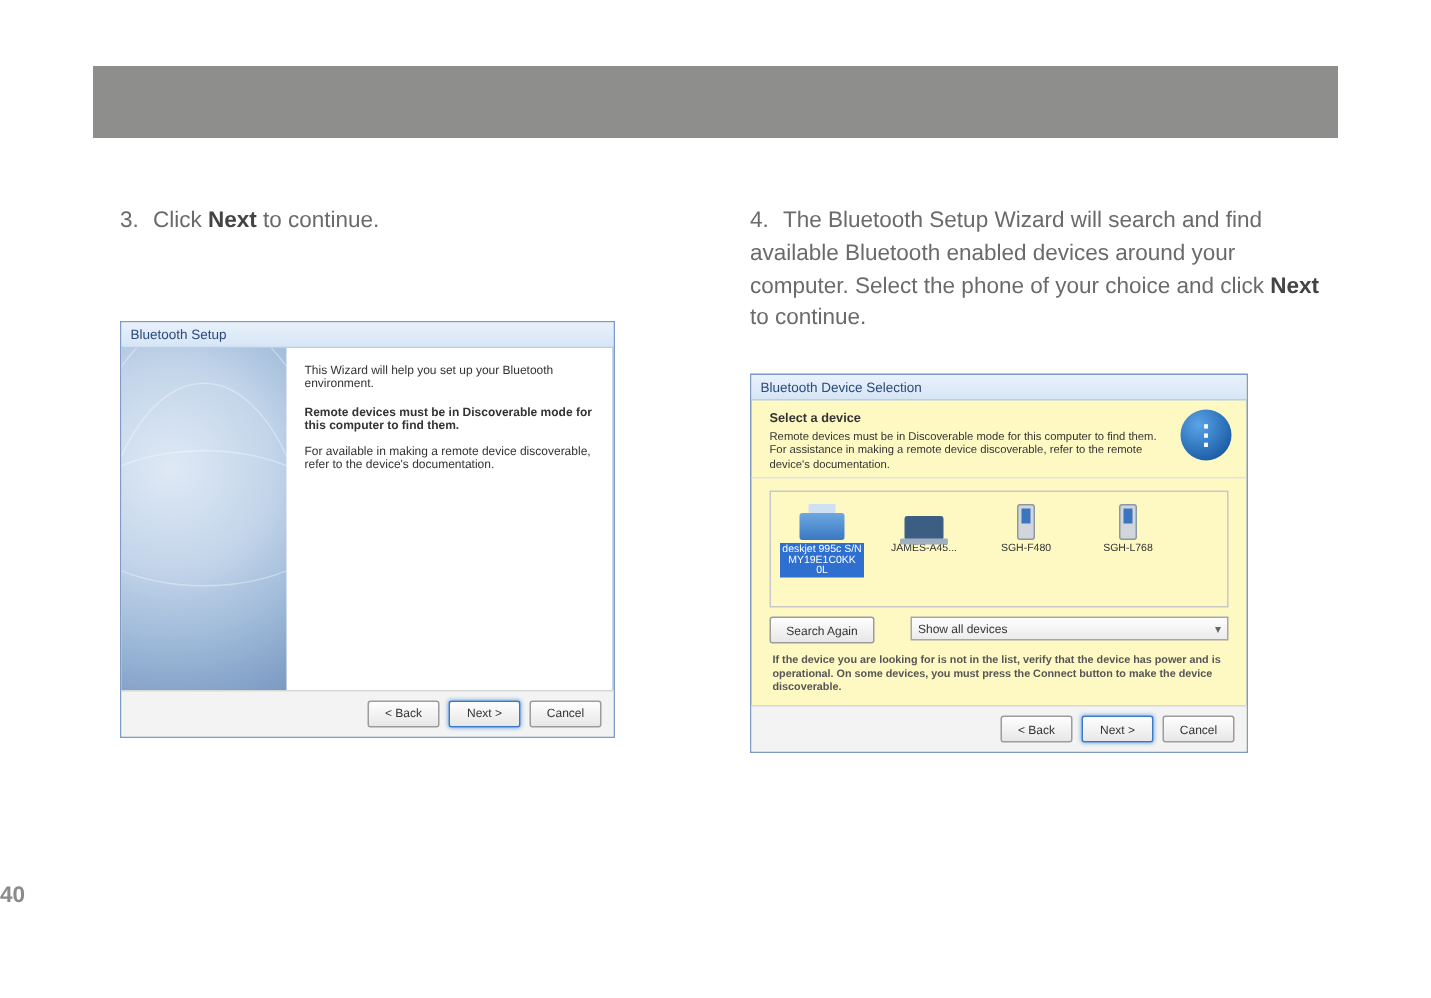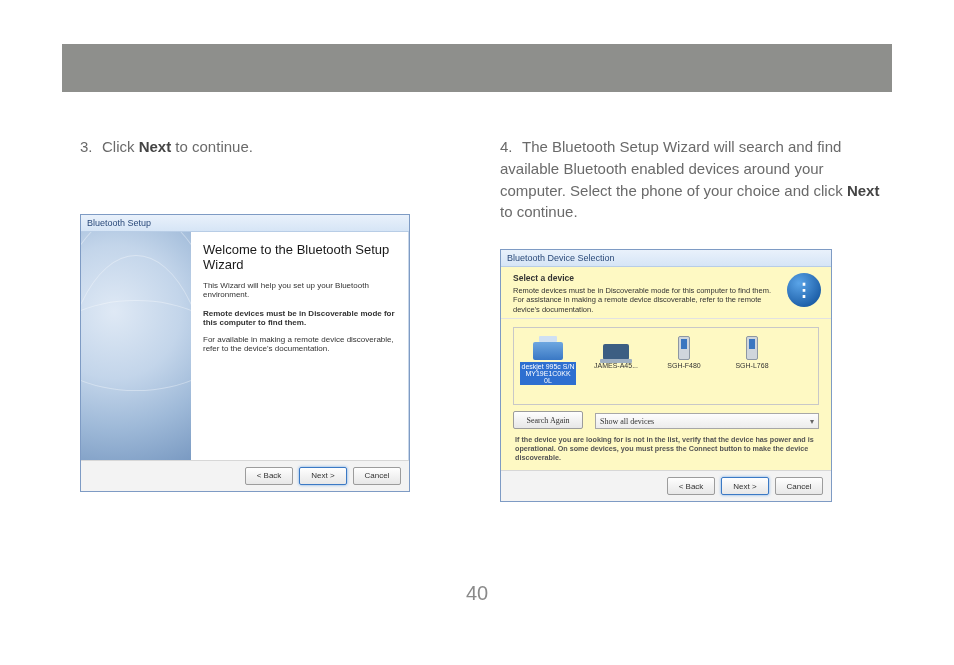--- a/index.html
+++ b/index.html
@@ -126,21 +126,21 @@
   .dev.sel .lbl { background:#2e6fd0; color:#fff; padding:1px 1px; display:inline-block; }
   .printer-ic { width:30px; height:18px; background:linear-gradient(#6ea7e0,#3a78c4); border-radius:2px; position:relative; }
   .printer-ic::before{content:"";position:absolute;top:-6px;left:6px;width:18px;height:6px;background:#cfe0f3;border-radius:1px;}
   .laptop-ic { width:26px; height:16px; background:#3c5e82; border-radius:2px; position:relative; }
   .laptop-ic::after{content:"";position:absolute;bottom:-3px;left:-3px;width:32px;height:4px;background:#9fb0c2;border-radius:1px;}
   .phone-ic { width:12px; height:24px; background:#d0d6dc; border:1px solid #8d97a2; border-radius:2px; position:relative; }
   .phone-ic::before{content:"";position:absolute;top:2px;left:2px;right:2px;height:10px;background:#3a76c0;}
 
   .row2 {
     margin:0 12px 6px 12px;
-    display:flex; gap:12px; align-items:flex-end;font-family:Liberation Serif, serif;
+    display:flex; gap:24px; align-items:flex-start;
   }
   .dropdown {
     flex:1; height:16px;
     border:1px solid #a7a7a7;
     background:linear-gradient(#fdfdfd,#ececec);
     display:flex; align-items:center; justify-content:space-between;
     padding:0 4px;
     font-size:8px;
   }
   .note {
@@ -151,23 +151,23 @@
     border-top:1px solid #d7d7d7;
     padding:6px 8px;
     display:flex; justify-content:flex-end; gap:6px;
     background:#f3f3f3;
   }
 
   .page-num {
     position:absolute;
     bottom: 60px;
     left: 0; right: 0;
-    text-align:center;
-    font-size:20px;
+    font-size:15px;
     color:#8a8a8a;
+    font-weight:bold;
   }
   .chev { font-size:8px; color:#666; }
 </style>
 </head>
 <body>
 
 <div class="header-bar"></div>
 
 <div class="columns">
 
@@ -178,21 +178,20 @@
 
     <div class="dlg1">
       <div class="dlg1-title">Bluetooth Setup</div>
       <div class="dlg1-body">
         <div class="dlg1-side">
           <div class="globe-line" style="top:10%;left:-20%;width:140%;height:140%"></div>
           <div class="globe-line" style="top:-10%;left:-40%;width:180%;height:180%"></div>
           <div class="globe-line" style="top:30%;left:-30%;width:160%;height:40%"></div>
         </div>
         <div class="dlg1-main">
-          <div class="dlg1-h">Welcome to the Bluetooth Setup Wizard</div>
           <div class="dlg1-p">This Wizard will help you set up your Bluetooth environment.</div>
           <div class="dlg1-strong">Remote devices must be in Discoverable mode for this computer to find them.</div>
           <div class="dlg1-p">For available in making a remote device discoverable, refer to the device's documentation.</div>
         </div>
       </div>
       <div class="dlg1-foot">
         <div class="wbtn">&lt; Back</div>
         <div class="wbtn primary">Next &gt;</div>
         <div class="wbtn">Cancel</div>
       </div>

